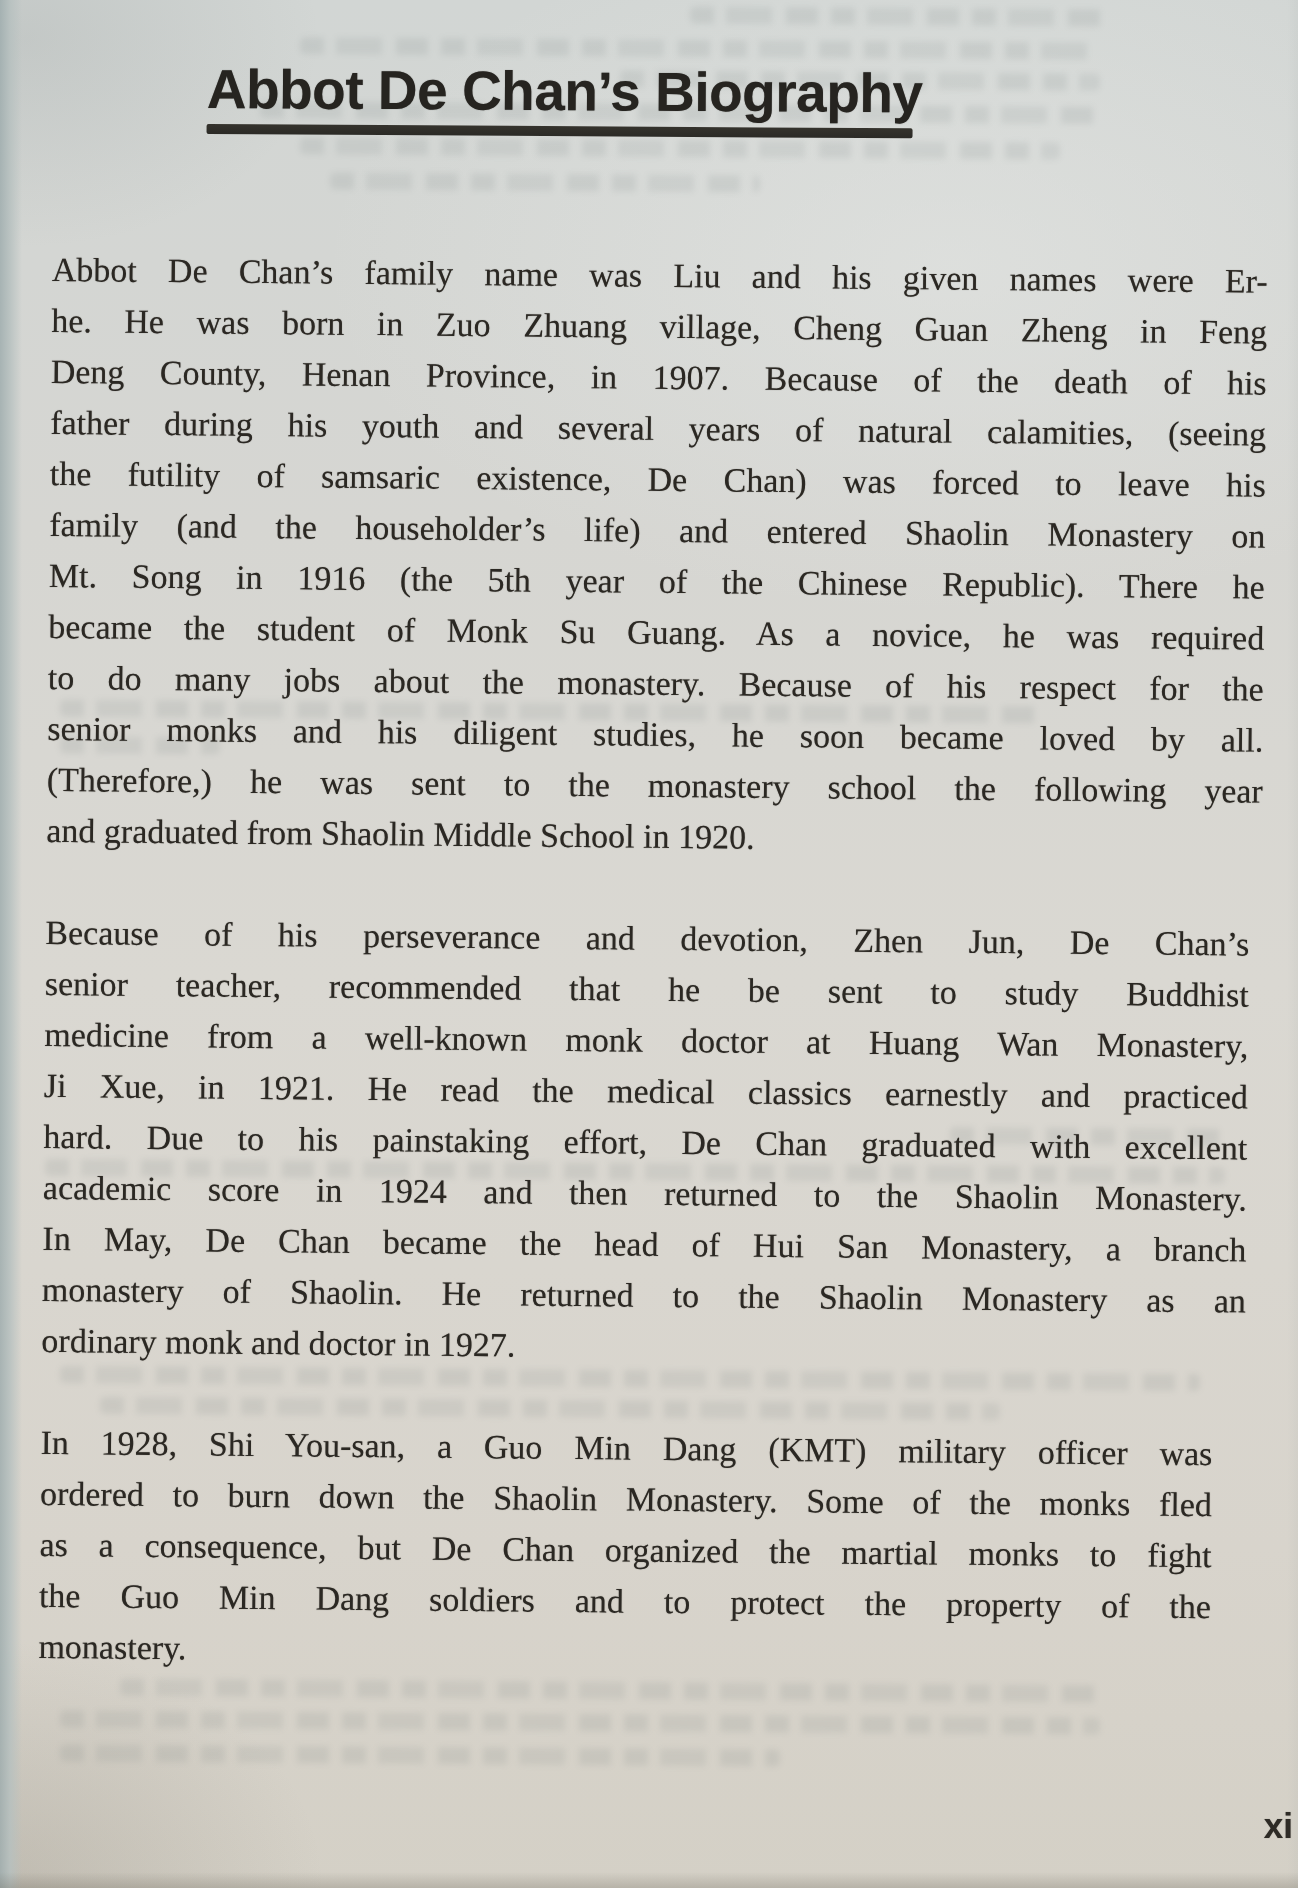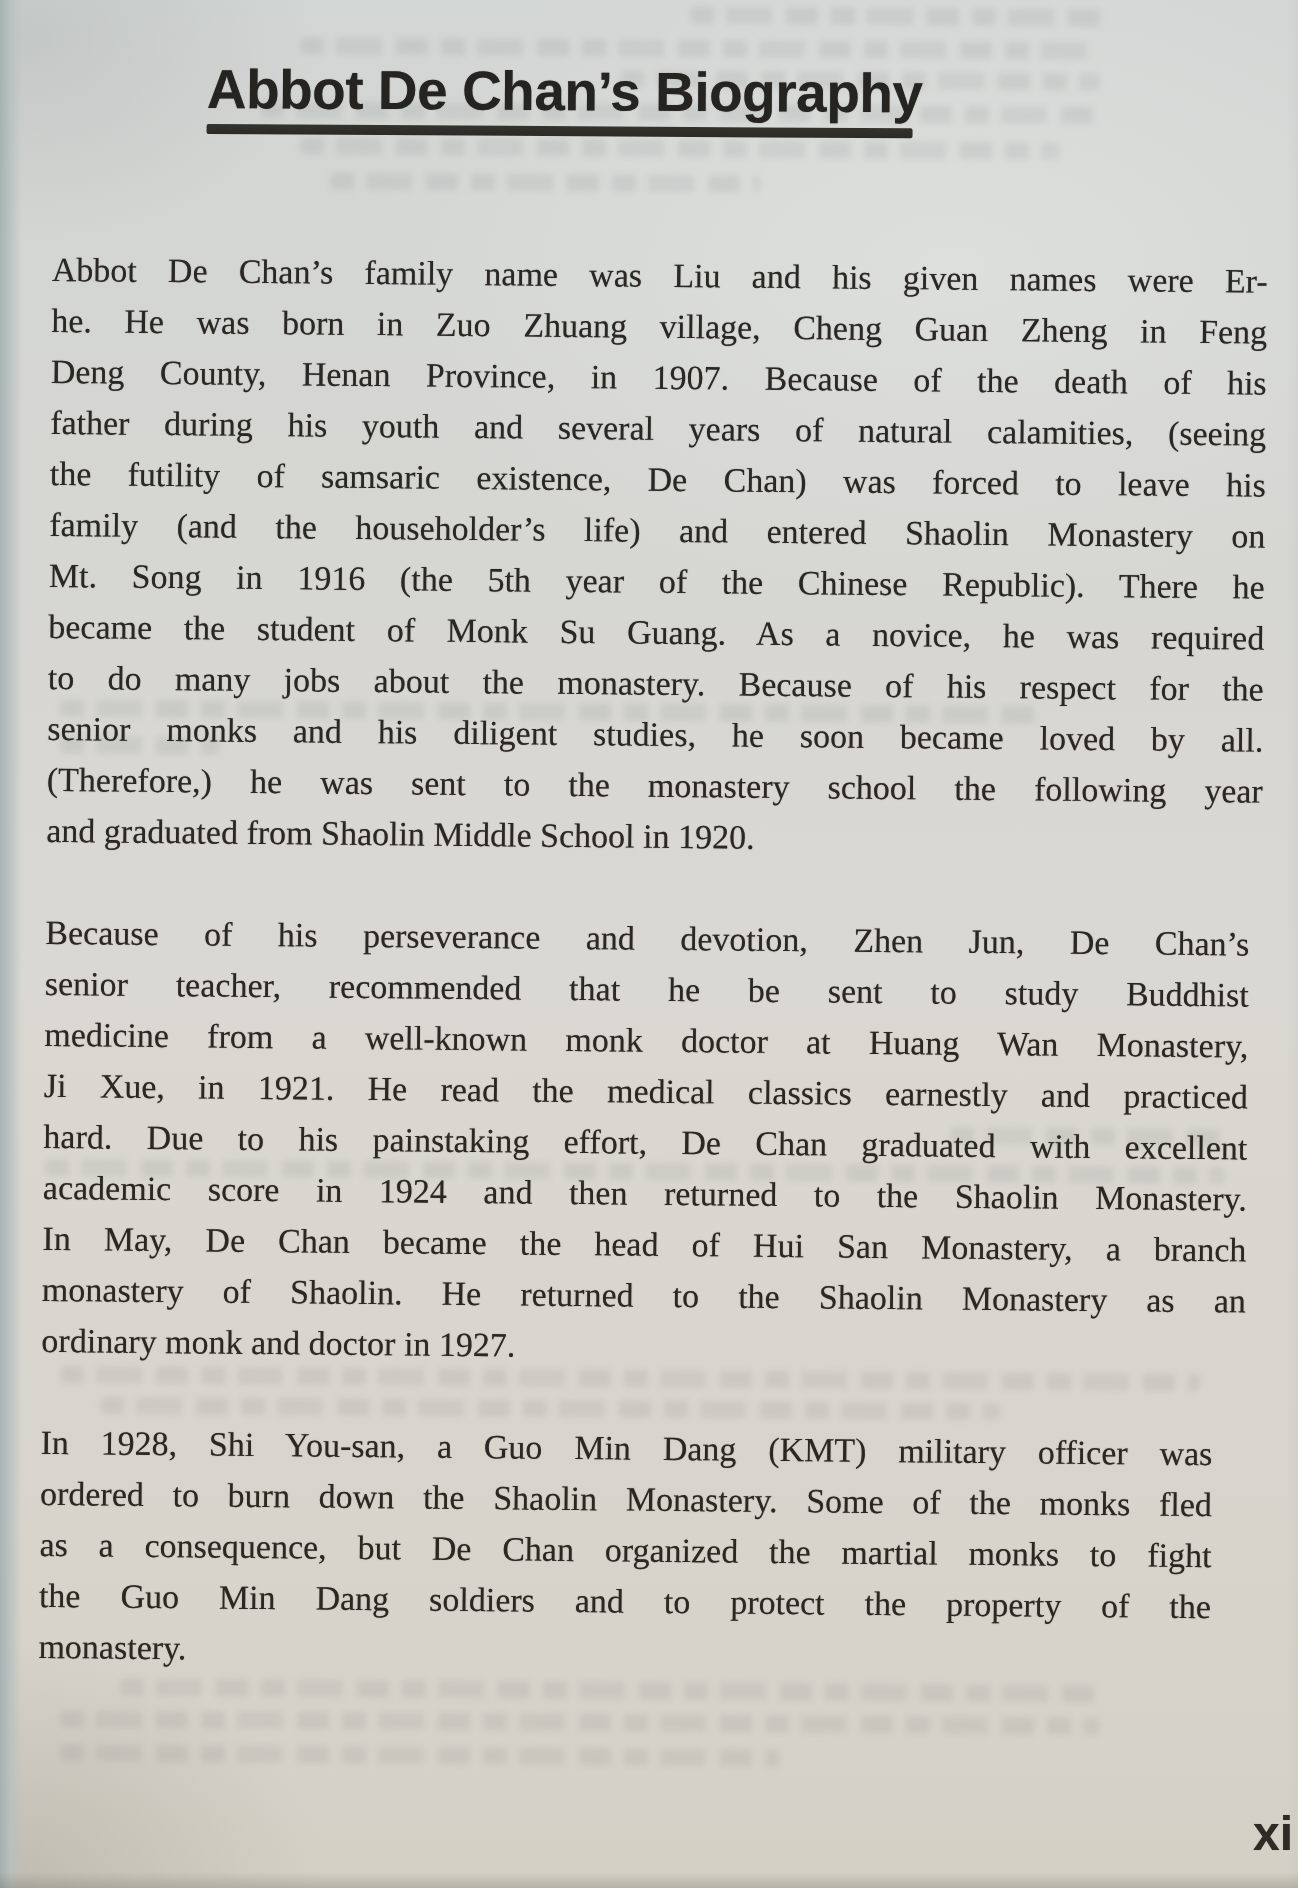--- a/index.html
+++ b/index.html
@@ -95,21 +95,21 @@
     white-space: normal;
     text-shadow: 0 0 1px rgba(43,40,35,0.55);
   }
   .line.last { text-align: left; text-align-last: left; }
 
   .folio {
     position: absolute;
     right: 28px; top: 1806px;
     font-family: "Liberation Sans", "DejaVu Sans", sans-serif;
     font-weight: 700;
-    font-size: 48px;
+    font-size: 35px;
     color: #2e2b26;
     text-shadow: 0 0 1px rgba(46,43,38,0.5);
     text-align: right;
   }
 </style>
 </head>
 <body>
 
 <div class="page">
 

